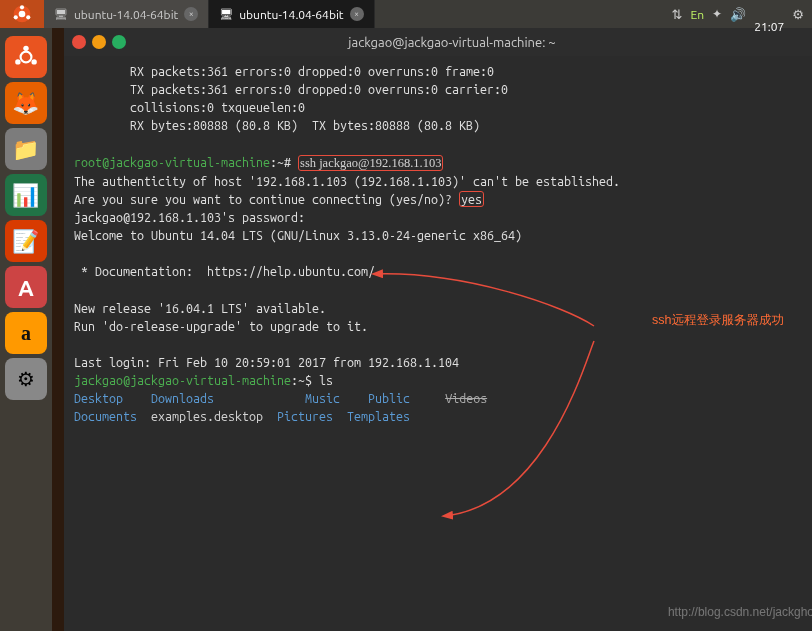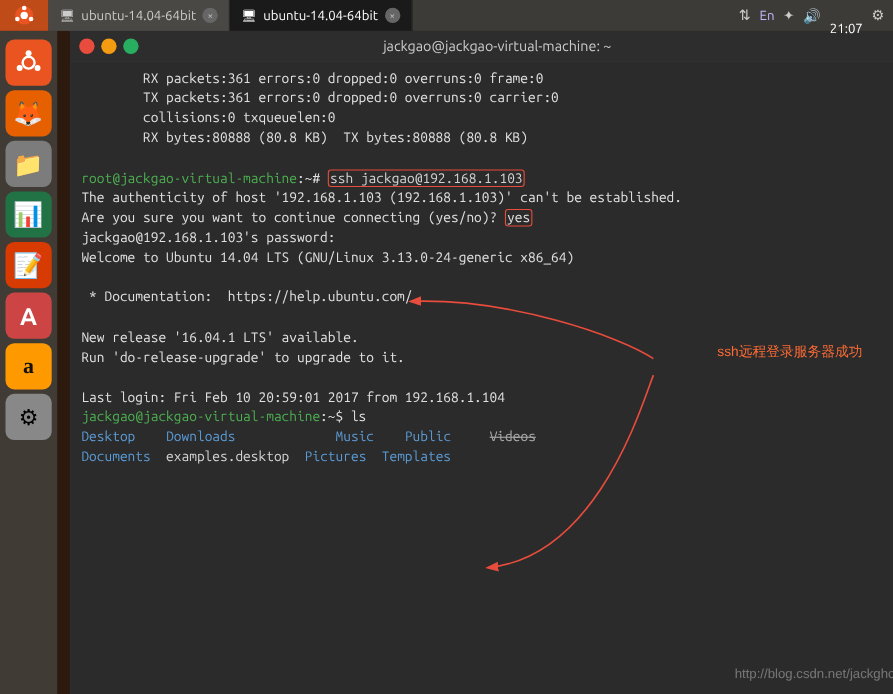--- a/index.html
+++ b/index.html
@@ -224,21 +224,21 @@
       </div>
       <div class="tab active">
         <span style="font-size:11px">🖥</span>
         <span>ubuntu-14.04-64bit</span>
         <div class="tab-close">×</div>
       </div>
     </div>
   </div>
   <div class="top-bar-right">
     <span style="font-size:13px">⇅</span>
-    <span style="font-size:12px;color:#c4b5fd;cursor:pointer;">En</span>
+    <span style="font-size:12px;color:#bef264;cursor:pointer;">En</span>
     <span style="font-size:12px">✦</span>
     <span style="font-size:13px">🔊</span>
     <span style="font-size:12px;color:#fff;margin-top:24px;">21:07</span>
     <span style="font-size:13px;color:#ccc;cursor:pointer">⚙</span>
   </div>
 </div>
 
 <div class="sidebar">
   <div class="sidebar-icon ubuntu-home">
     <svg width="26" height="26" viewBox="0 0 24 24" fill="white">
@@ -278,21 +278,21 @@
     <div class="win-btn max"></div>
     <div class="terminal-title">jackgao@jackgao-virtual-machine: ~</div>
   </div>
   <div class="terminal-content">
 
     <div class="term-line term-white">        RX packets:361 errors:0 dropped:0 overruns:0 frame:0</div>
     <div class="term-line term-white">        TX packets:361 errors:0 dropped:0 overruns:0 carrier:0</div>
     <div class="term-line term-white">        collisions:0 txqueuelen:0</div>
     <div class="term-line term-white">        RX bytes:80888 (80.8 KB)  TX bytes:80888 (80.8 KB)</div>
     <div class="term-line">&nbsp;</div>
-    <div class="term-line"><span class="term-green">root@jackgao-virtual-machine</span><span class="term-white">:~# </span><span class="term-highlight" style="border-color:#e74c3c;">ssh jackgao@192.168.1.103</span></div>
+    <div class="term-line"><span class="term-green">root@jackgao-virtual-machine</span><span class="term-white">:~# </span><span class="term-highlight" style="border-color:#e74c3c;font-family:Liberation Serif, serif;">ssh jackgao@192.168.1.103</span></div>
     <div class="term-line term-white">The authenticity of host '192.168.1.103 (192.168.1.103)' can't be established.</div>
     <div class="term-line term-white">Are you sure you want to continue connecting (yes/no)? <span class="term-highlight" style="border-color:#e74c3c;">yes</span></div>
     <div class="term-line term-white">jackgao@192.168.1.103's password:</div>
     <div class="term-line term-white">Welcome to Ubuntu 14.04 LTS (GNU/Linux 3.13.0-24-generic x86_64)</div>
     <div class="term-line">&nbsp;</div>
     <div class="term-line term-white"> * Documentation:  https://help.ubuntu.com/</div>
     <div class="term-line">&nbsp;</div>
     <div class="term-line term-white">New release '16.04.1 LTS' available.</div>
     <div class="term-line term-white">Run 'do-release-upgrade' to upgrade to it.</div>
     <div class="term-line">&nbsp;</div>

